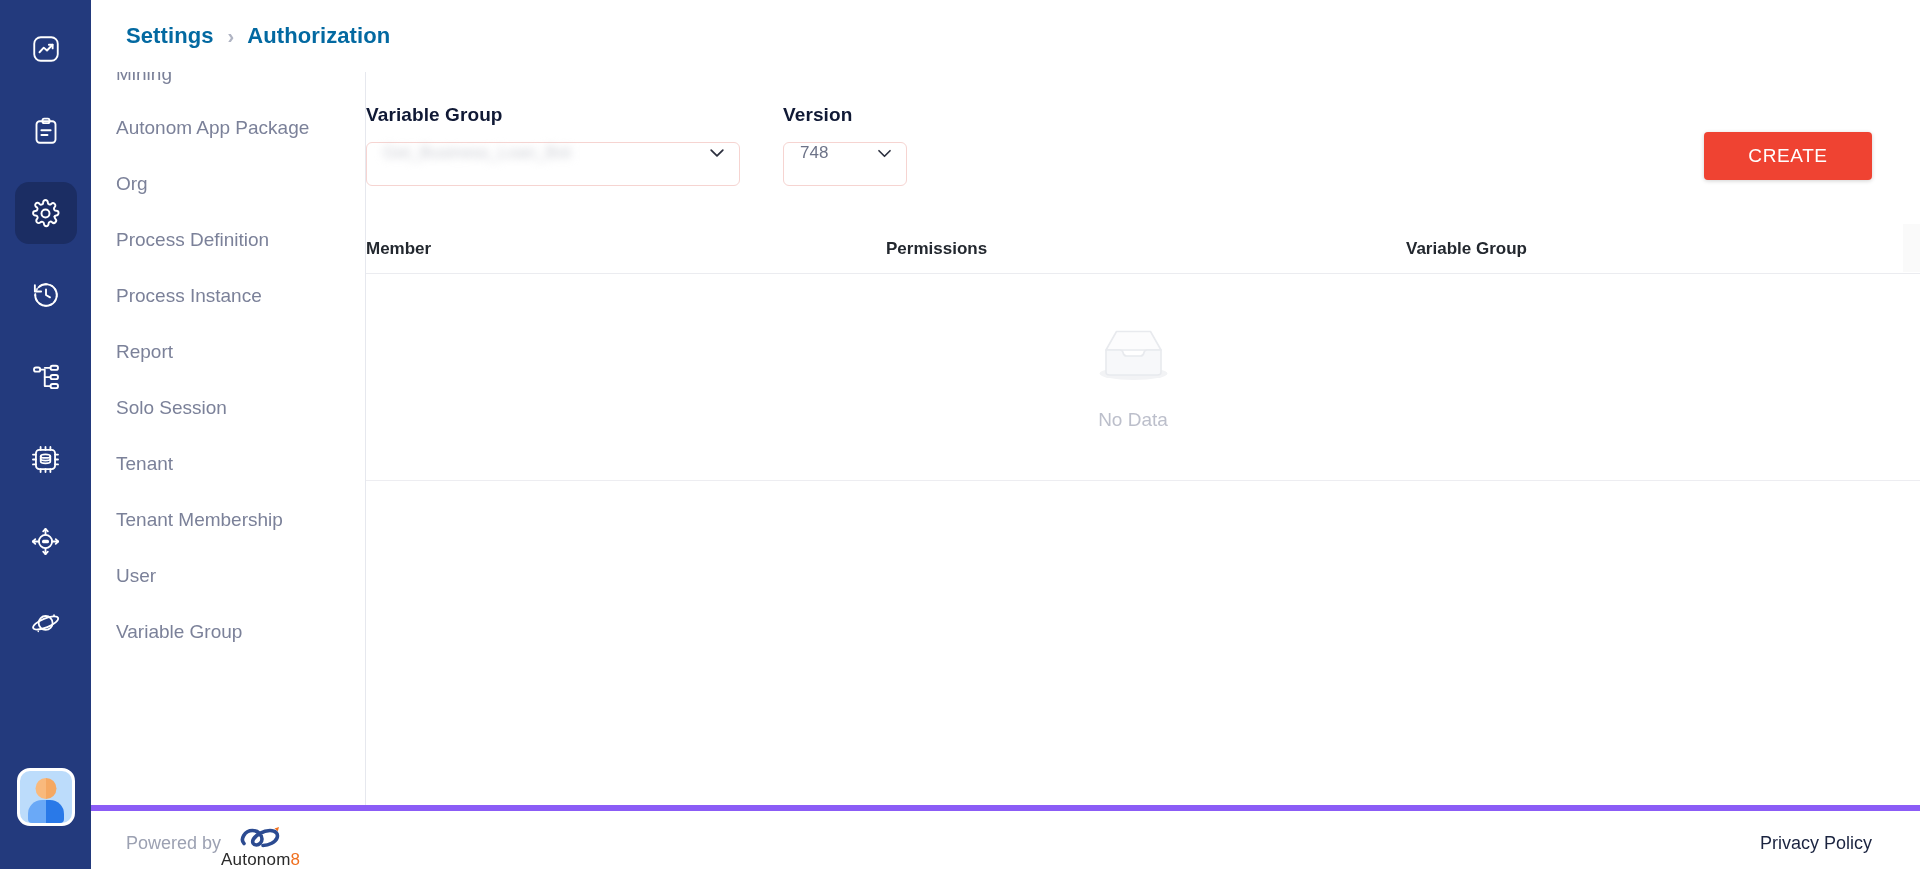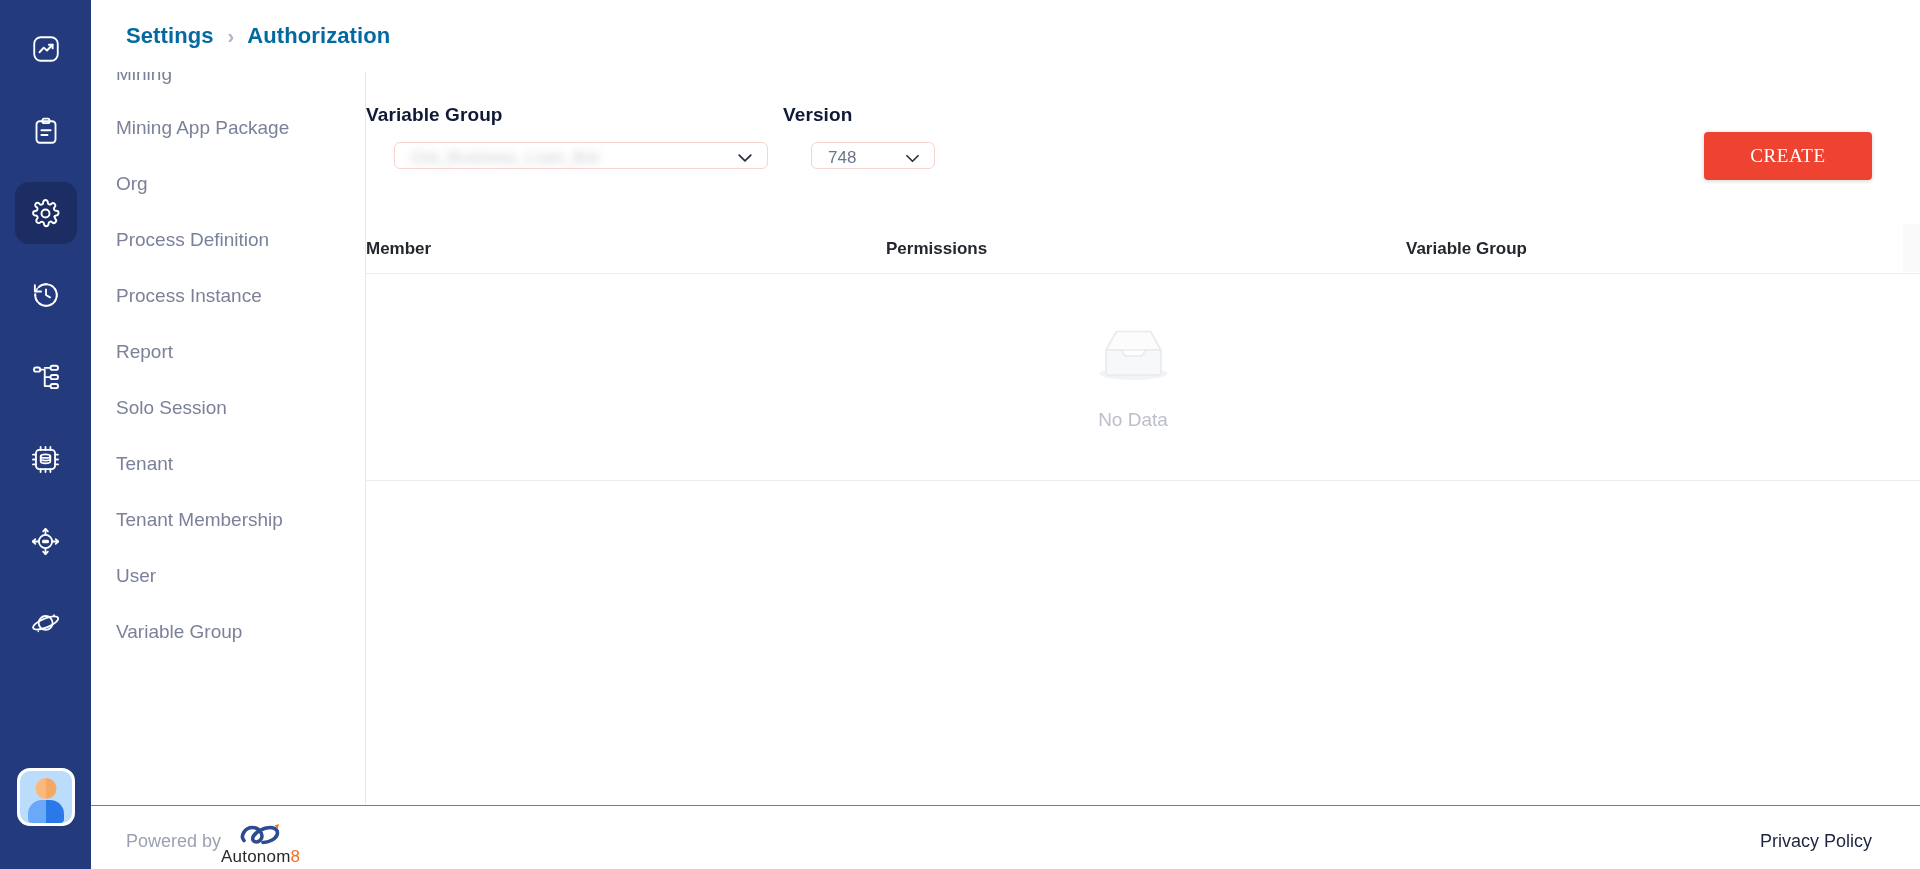--- a/index.html
+++ b/index.html
@@ -122,26 +122,25 @@
   .field-block { margin-left: 0; }
   .field-block.vg { width: 370px; margin-left: 0px; }
   .field-label {
     font-size: 19px; font-weight: bold; color: #101935;
     margin-bottom: 16px; display: block;
     letter-spacing: .1px;
   }
   .select-box {
     border: 1px solid #f6d4d1;
     border-radius: 6px;
-    height: 27px;
-    display: flex; align-items: flex-end;
+    height: 44px;
+    display: flex; align-items: flex-start;
     padding: 0 12px 0 16px;
     background: #fff;
     cursor: pointer;
-    margin-left: 28px;
   }
   .select-box.vg { width: 374px; }
   .select-box.version { width: 124px; }
   .select-value {
     flex: 1 1 auto;
     font-size: 17px; color: #6d7388;
     white-space: nowrap; overflow: hidden;
   }
   .select-value.redacted {
     color: #c9cbd2;
@@ -154,21 +153,21 @@
     display: flex; align-items: center; justify-content: center;
   }
   #version-block { margin-left: 47px; }
   #create-button {
     position: absolute; right: 48px; top: 28px;
     width: 168px; height: 48px;
     background: #ef4332;
     color: #ffffff;
     border: none; border-radius: 4px;
     font-size: 19px; letter-spacing: .6px;
-    font-family: Liberation Serif, serif;
+    font-family: Liberation Sans, sans-serif;
     cursor: pointer;
     box-shadow: 0 1px 4px rgba(0,0,0,.18);
   }
 
   
   #table-wrap {
     margin: 10px 0 0 0;
     padding: 0 0 0 0;
   }
   #table-inner { margin: 0 0 0 0; position: relative; }
@@ -198,21 +197,21 @@
     position: relative;
   }
   #empty-inner { margin-left: -20px; text-align: center; }
   #no-data-text {
     font-size: 19px; color: #bcbfcb; margin-top: 20px;
   }
 
   
   #footer {
     flex: 0 0 64px; height: 64px;
-    border-top: 1px solid #8b5cf6;
+    border-top: 6px solid #8b5cf6;
     display: flex; align-items: center;
     padding: 7px 48px 0 35px;
     background: #fff;
   }
   #powered-by {
     font-size: 18px; color: #9ca1b2;
   }
   #logo-group {
     display: flex; flex-direction: column; align-items: center;
     position: relative; top: 3px;
@@ -341,21 +340,21 @@
       <span class="crumb current">Authorization</span>
     </div>
 
     <div id="body-area">
 
       <nav id="settings-menu">
           <div class="menu-item clipped">
             <span>Mining</span>
           </div>
           <div class="menu-item">
-            <span>Mining App Package</span>
+            <span>Autonom App Package</span>
           </div>
           <div class="menu-item">
             <span>Org</span>
           </div>
           <div class="menu-item">
             <span>Process Definition</span>
           </div>
           <div class="menu-item">
             <span>Process Instance</span>
           </div>

